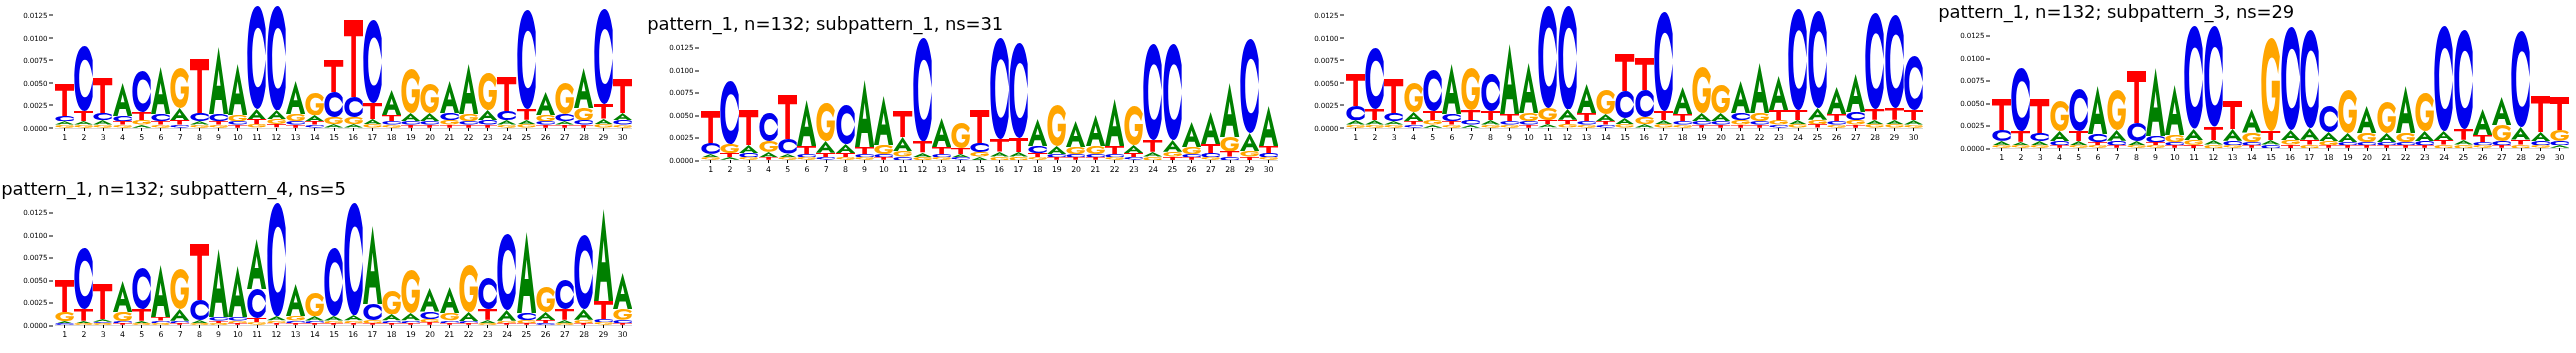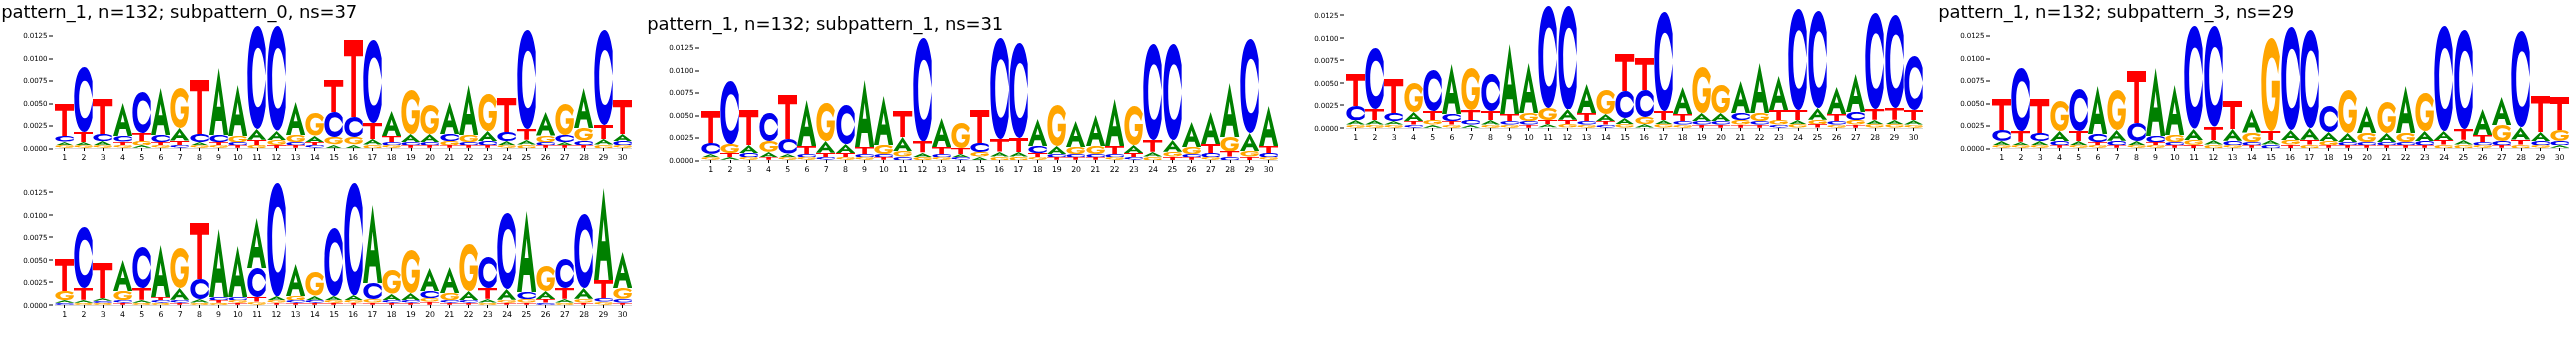--- a/index.html
+++ b/index.html
@@ -140,21 +140,20 @@
     font-size: 7.8px;
     color: #000;
     letter-spacing: -0.2px;
   }
 </style>
 </head>
 <body>
 
 <div id="panel-grid">
     <div class="logo-panel" style="left: 0px; top: 0px;">
-      <div class="panel-title">pattern_1, n=132; subpattern_0, ns=37</div>
       <div class="plot-area">
         <div class="y-axis">
           <div class="y-tick" style="top: 9px;"><span>0.0125</span><span class="tick-dash"></span></div>
           <div class="y-tick" style="top: 32px;"><span>0.0100</span><span class="tick-dash"></span></div>
           <div class="y-tick" style="top: 54px;"><span>0.0075</span><span class="tick-dash"></span></div>
           <div class="y-tick" style="top: 77px;"><span>0.0050</span><span class="tick-dash"></span></div>
           <div class="y-tick" style="top: 99px;"><span>0.0025</span><span class="tick-dash"></span></div>
           <div class="y-tick" style="top: 122px;"><span>0.0000</span><span class="tick-dash"></span></div>
         </div>
         <div class="stacks">
@@ -3331,20 +3330,21 @@
             <div class="x-label">29</div>
           </div>
           <div class="x-slot">
             <div class="x-tickmark"></div>
             <div class="x-label">30</div>
           </div>
         </div>
       </div>
     </div>
     <div class="logo-panel" style="left: 0px; top: 177px;">
+      <div class="panel-title">pattern_1, n=132; subpattern_4, ns=5</div>
       <div class="plot-area">
         <div class="y-axis">
           <div class="y-tick" style="top: 9px;"><span>0.0125</span><span class="tick-dash"></span></div>
           <div class="y-tick" style="top: 32px;"><span>0.0100</span><span class="tick-dash"></span></div>
           <div class="y-tick" style="top: 54px;"><span>0.0075</span><span class="tick-dash"></span></div>
           <div class="y-tick" style="top: 77px;"><span>0.0050</span><span class="tick-dash"></span></div>
           <div class="y-tick" style="top: 99px;"><span>0.0025</span><span class="tick-dash"></span></div>
           <div class="y-tick" style="top: 122px;"><span>0.0000</span><span class="tick-dash"></span></div>
         </div>
         <div class="stacks">

